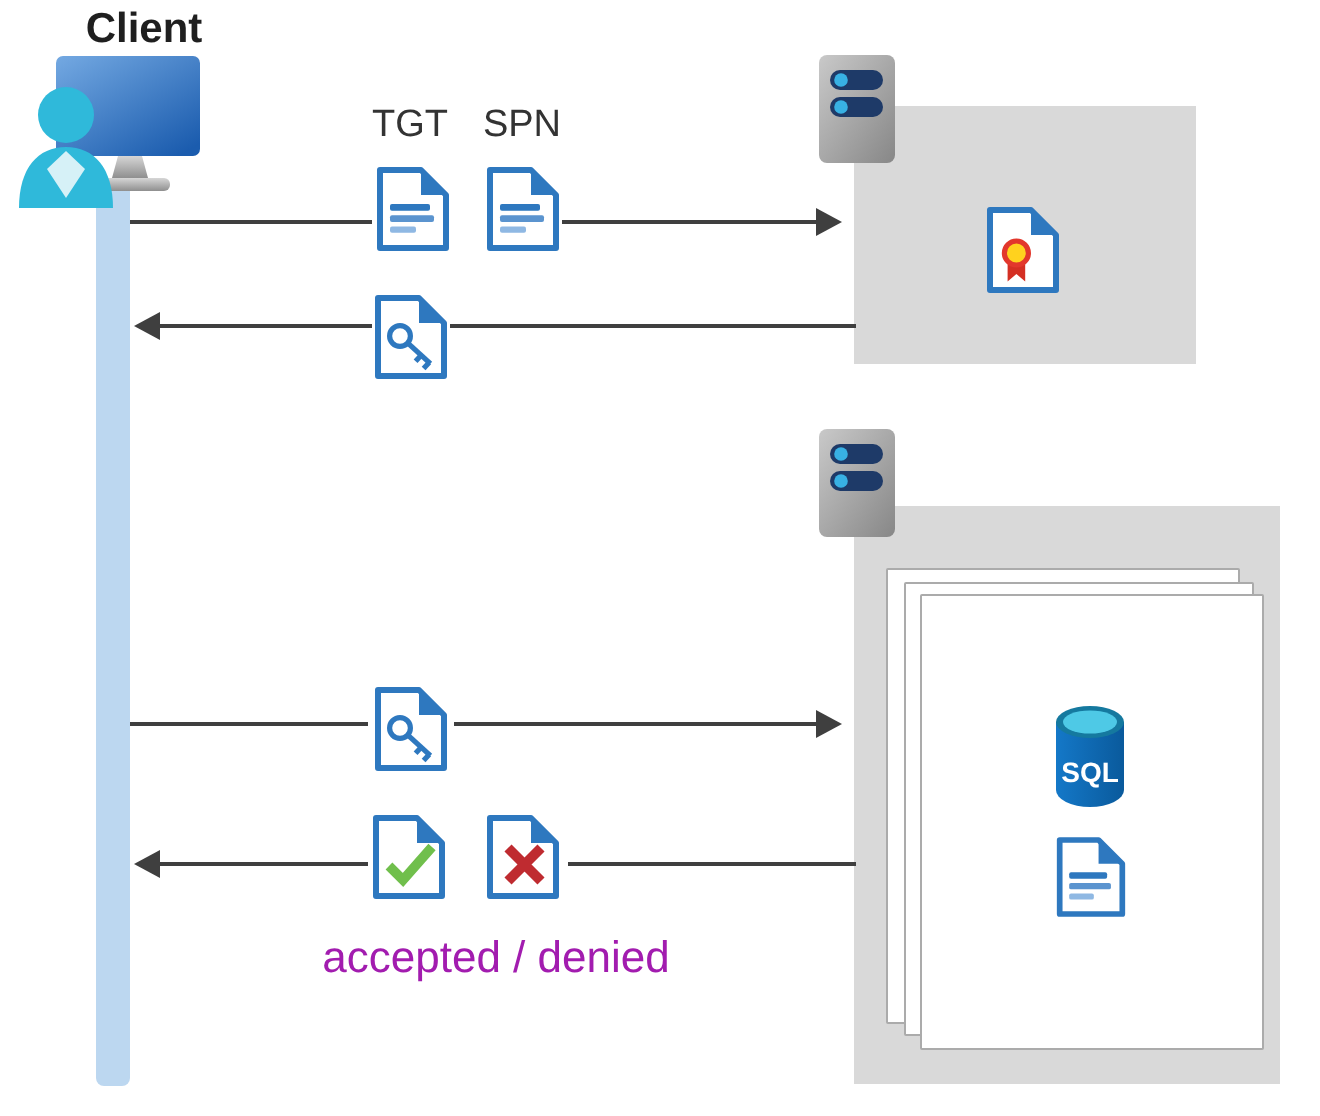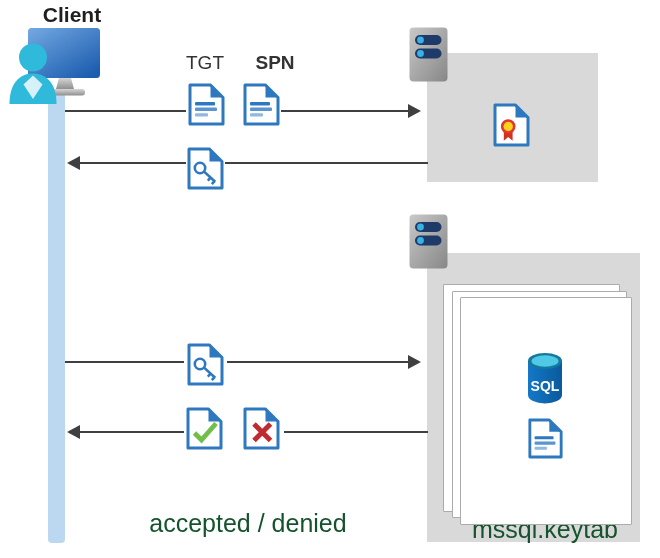--- a/index.html
+++ b/index.html
@@ -3,21 +3,21 @@
 <meta charset="utf-8">
 <style>
   html,body{margin:0;padding:0;background:#fff;}
   #stage{
     position:relative;width:660px;height:558px;background:#ffffff;
     font-family:"Liberation Sans",sans-serif;overflow:hidden;
   }
   .abs{position:absolute;}
   .title{font-weight:bold;color:#1f1f1f;font-size:21px;line-height:24px;}
   .small-label{color:#333;font-size:19px;}
-  .caption{color:#14532d;font-size:25px;margin-top:43px;}
+  .caption{color:#a21caf;font-size:22px;}
   .center{text-align:center;}
 
   .gray-box{background:#d9d9d9;z-index:0;}
   .lifeline{background:#bcd7f0;border-radius:0 0 4px 4px;z-index:0;}
 
   .seg{height:2px;background:#3f3f3f;z-index:2;}
   .head-right{width:0;height:0;border-top:7px solid transparent;border-bottom:7px solid transparent;border-left:13px solid #3f3f3f;z-index:2;}
   .head-left{width:0;height:0;border-top:7px solid transparent;border-bottom:7px solid transparent;border-right:13px solid #3f3f3f;z-index:2;}
 
   .card{background:#ffffff;border:1.5px solid #ababab;border-radius:1px;z-index:1;}
@@ -59,21 +59,21 @@
     <polygon points="53,52 65,52 68,63 50,63" fill="url(#g-stand)"></polygon>
     <rect x="45" y="63" width="34" height="6.5" rx="3" fill="url(#g-stand)"></rect>
     <g>
       <circle cx="27" cy="31.5" r="14" fill="#2fb9da"></circle>
       <path d="M3.5,78 C3.5,58 13,47.5 27,47.5 C41,47.5 50.5,58 50.5,78 Z" fill="#2fb9da"></path>
       <polygon points="27,49.5 36.5,58.5 27,73 17.5,58.5" fill="#d6f1f7"></polygon>
     </g>
   </svg>
 
   <div class="abs small-label center" style="left:183px;top:52px;width:44px;text-align:center;">TGT</div>
-  <div class="abs small-label center" style="left:253px;top:52px;width:44px;font-weight:bold;">SPN</div>
+  <div class="abs small-label center" style="left:239px;top:52px;width:44px;">SPN</div>
 
   <div class="abs seg" style="left:65px;top:110px;width:121px;"></div>
   <div class="abs seg" style="left:281px;top:110px;width:127px;"></div>
   <div class="abs head-right" style="left:408px;top:104px;"></div>
 
   <svg class="abs icon" style="left:187px;top:82px;" width="39" height="45" viewBox="0 0 39 45">
     <path d="M3,3 H23.5 L36,15.5 V42 H3 Z" fill="#fff" stroke="#2e78bf" stroke-width="3" stroke-linejoin="round"></path>
     <path d="M23.5,3 L36,15.5 H23.5 Z" fill="#2e78bf"></path>
     <rect x="8" y="20" width="20" height="3.4" rx="1" fill="#2e78bf"></rect>
     <rect x="8" y="25.6" width="22" height="3.4" rx="1" fill="#5b94cf"></rect>

